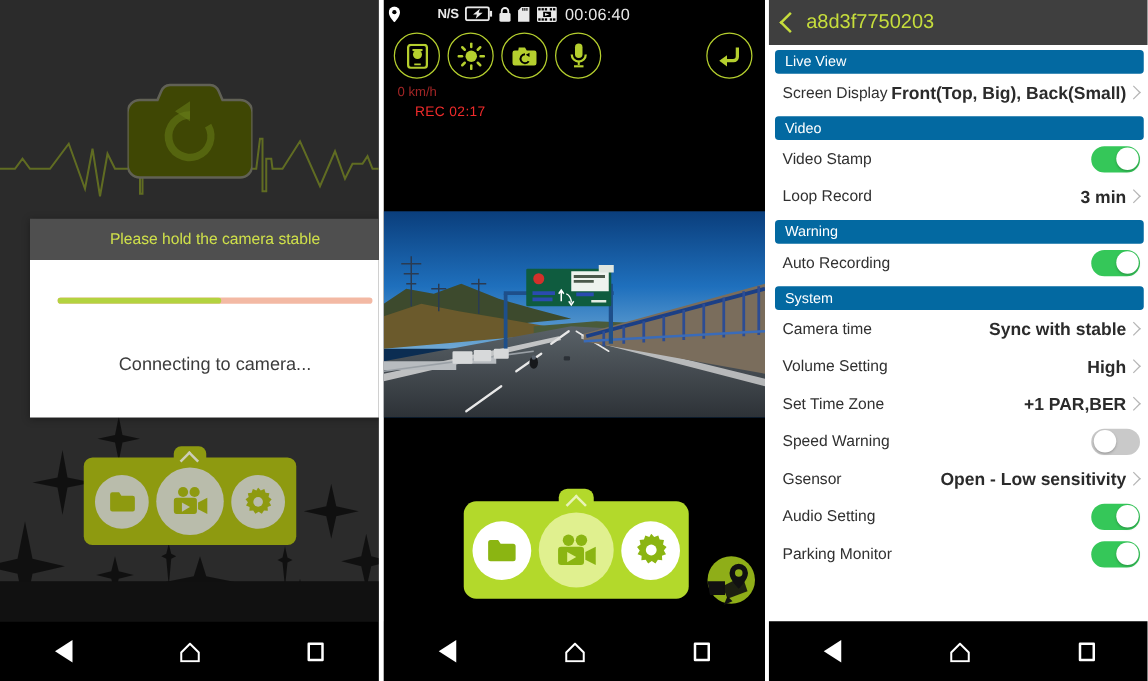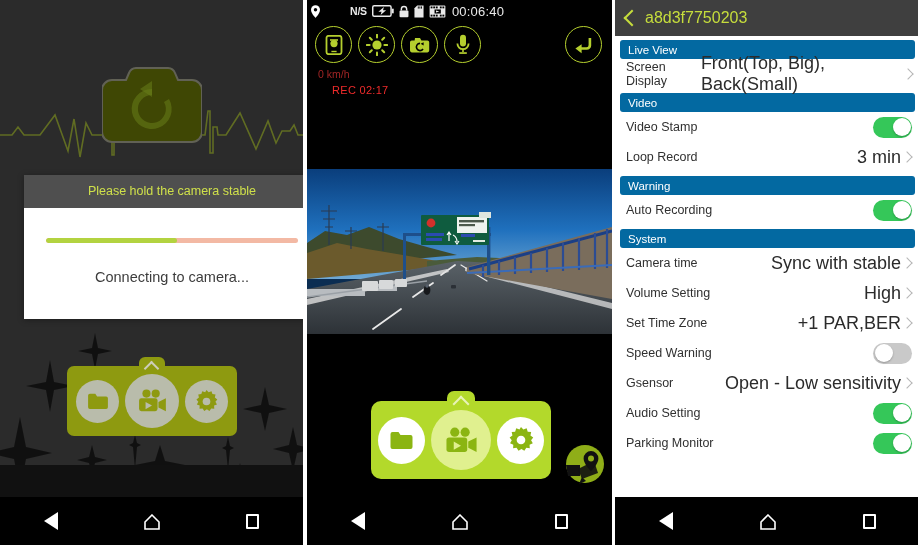--- a/index.html
+++ b/index.html
@@ -40,21 +40,21 @@
     position: absolute; left: 24px; top: 175px; width: 296px;
     box-shadow: 0 1px 6px rgba(0,0,0,.35);
   }
   .dialog-title {
     background: #4f4f4f; color: #cfe04a; font-size: 12.5px;
     text-align: center; padding: 9px 6px 10px;
   }
   .dialog-body { background: #fff; padding: 30px 22px 34px; }
   .prog-track { height: 5px; border-radius: 3px; background: #f3b9a4; overflow: hidden; }
   .prog-fill { height: 100%; width: 52%; background: #b3d340; border-radius: 3px; }
-  .dialog-msg { margin-top: 26px; text-align: center; color: #3c3c3c; font-size: 14.5px; }
+  .dialog-msg { margin-top: 41px; text-align: center; color: #3c3c3c; font-size: 14.5px; }
   .p1-toolbar {
     position: absolute; left: 67px; top: 366px; width: 170px; height: 70px;
     background: #8e9a10; border-radius: 7px;
   }
   .p1-toolbar .notch {
     position: absolute; left: 50%; top: -9px; transform: translateX(-50%);
     width: 26px; height: 14px; background: #8e9a10; border-radius: 6px 6px 0 0;
   }
   .p1-toolbar .notch:after {
     content: ""; position: absolute; left: 7px; top: 6px; width: 9px; height: 9px;
@@ -123,21 +123,21 @@
     margin: 4px 5px 0 5px; height: 19px; background: #0369a1; border-radius: 3px;
     display: flex; align-items: center; padding-left: 8px;
   }
   .sec-hdr span { color: #fff; font-size: 11.5px; }
   .row {
     height: 30px; display: flex; align-items: center; justify-content: space-between;
     padding: 0 8px 0 11px;
   }
   .row-label { color: #303030; font-size: 12.5px; }
   .row-right { display: flex; align-items: center; gap: 2px; }
-  .row-value { color: #2b2b2b; font-size: 18px; }
+  .row-value { color: #2b2b2b; font-size: 14px; font-weight: bold; }
   .chev { width: 9px; height: 12px; position: relative; }
   .chev:before {
     content:""; position:absolute; left:0; top:2px; width:7px; height:7px;
     border-right: 1.6px solid #b6b6b6; border-top: 1.6px solid #b6b6b6; transform: rotate(45deg);
   }
   .toggle {
     width: 39px; height: 21px; border-radius: 11px; position: relative; flex: 0 0 auto;
   }
   .toggle.on { background: #35c759; }
   .toggle.off { background: #c9c9c9; }

